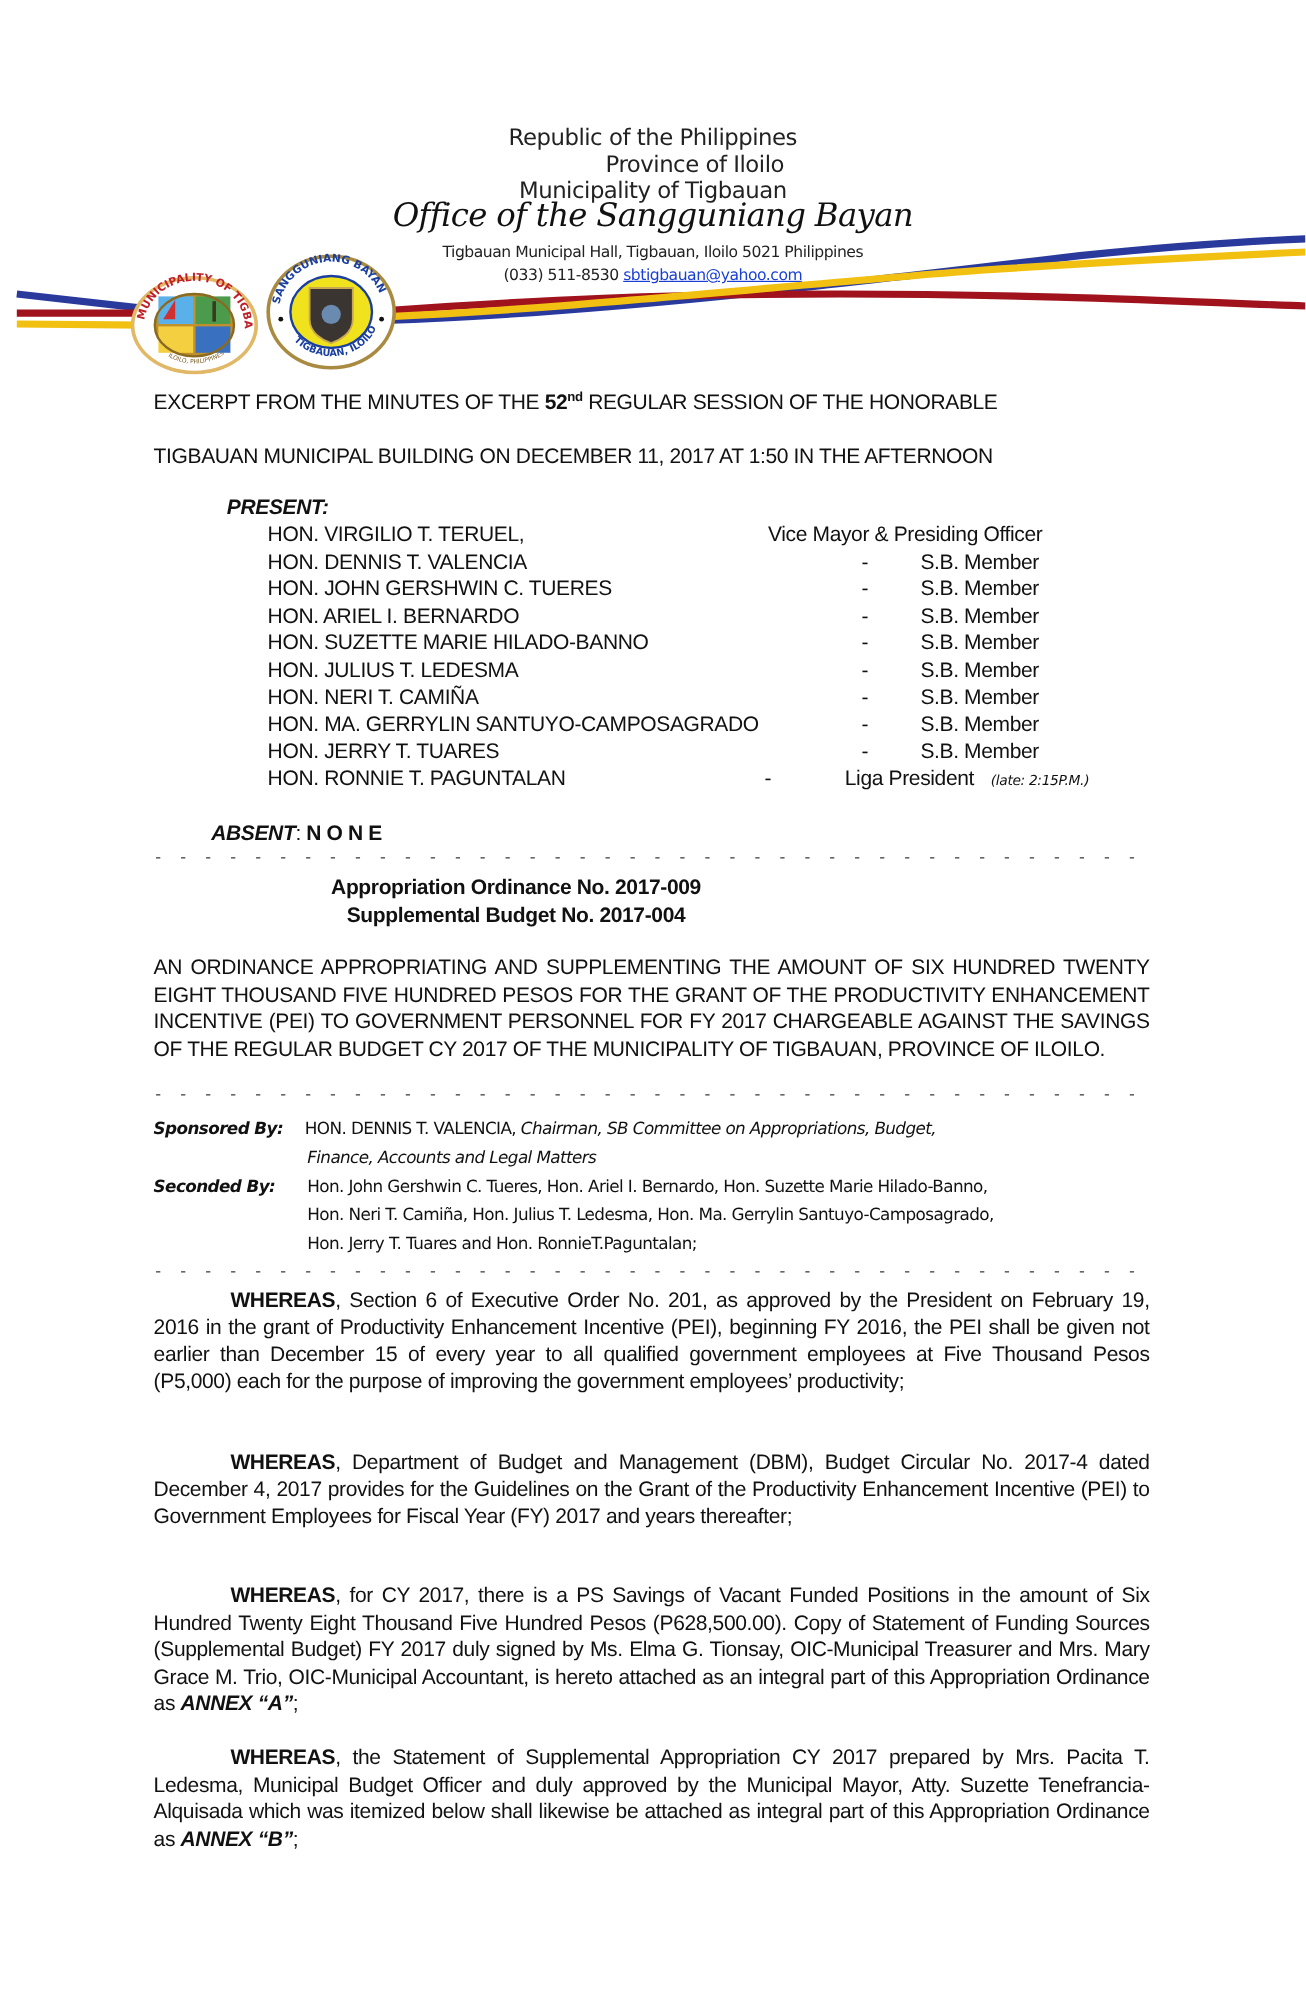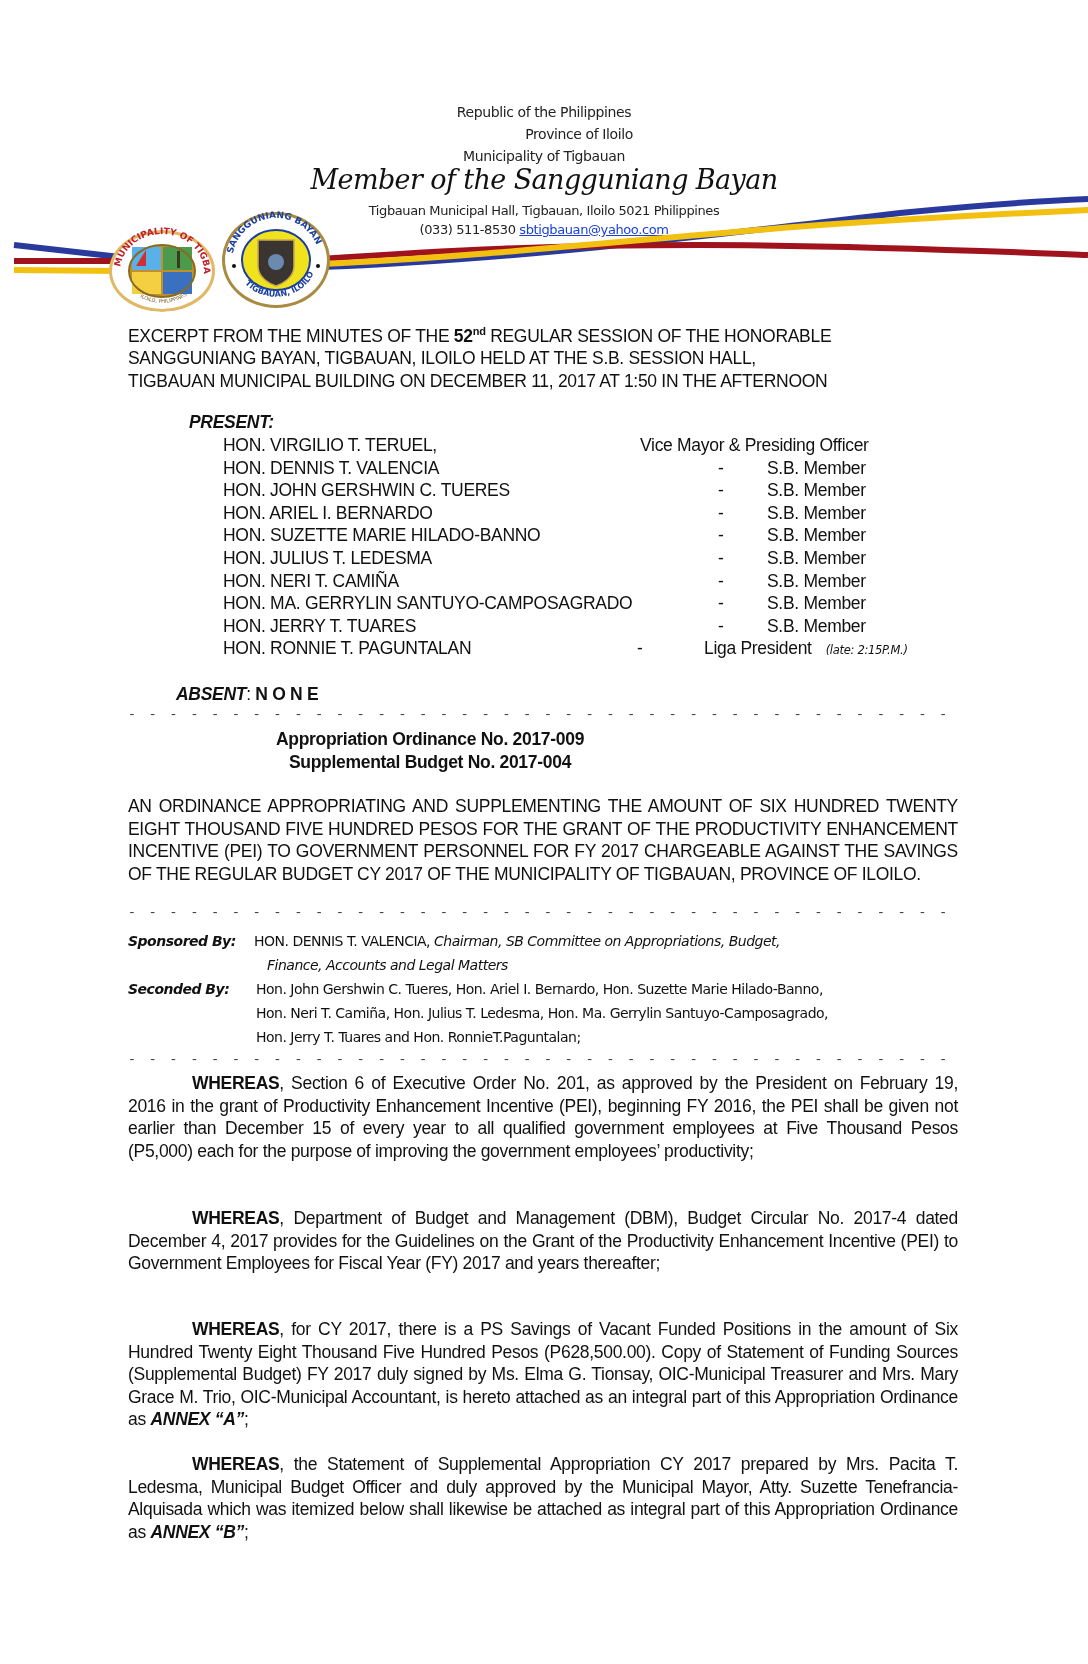--- a/index.html
+++ b/index.html
@@ -1,38 +1,38 @@
 <!DOCTYPE html>
 <html><head>
 <meta charset="utf-8">
 <style>
   html, body { margin: 0; padding: 0; background: #ffffff; }
   body { width: 1088px; height: 1664px; position: relative; overflow: hidden; color: #111; }
-  .hdr-line { position: absolute; left: 0; width: 1088px; text-align: center; font-family: "DejaVu Sans", sans-serif; font-size: 14px; letter-spacing: -0.4px; color: #222; }
+  .hdr-line { position: absolute; left: 0; width: 1088px; text-align: center; font-family: "DejaVu Sans", sans-serif; font-size: 19px; letter-spacing: -0.4px; color: #222; }
   .office-title { position: absolute; left: 0; width: 1088px; top: 164px; text-align: center; font-family: "DejaVu Serif", serif; font-style: italic; font-size: 27px; letter-spacing: -0.6px; color: #111; }
   .email { color: #1a3fd6; text-decoration: underline; }
   #ribbons { position: absolute; left: 0; top: 195px; width: 1088px; height: 110px; }
   .seal { position: absolute; border-radius: 50%; }
   .para { position: absolute; left: 128px; width: 830px; font-family: "Liberation Sans", sans-serif; font-size: 17.5px; line-height: 22.5px; text-align: justify; letter-spacing: -0.3px; color: #111; }
   .dashes { position: absolute; left: 128px; width: 832px; font-family: "Liberation Mono", monospace; font-size: 13px; color: #333; overflow: hidden; white-space: nowrap; letter-spacing: 2.6px; }
   .row { position: absolute; font-family: "Liberation Sans", sans-serif; font-size: 17.5px; letter-spacing: -0.3px; color: #111; white-space: nowrap; }
   .bold { font-weight: bold; }
   .ital { font-style: italic; }
   .center { position: absolute; left: 0; width: 860px; text-align: center; font-family: "Liberation Sans", sans-serif; font-weight: bold; font-size: 17.5px; letter-spacing: -0.3px; }
   .sp { position: absolute; font-family: "DejaVu Sans", sans-serif; font-size: 14px; letter-spacing: -0.5px; color: #111; white-space: nowrap; }
   .late { font-family: "DejaVu Sans", sans-serif; font-style: italic; font-size: 11.5px; letter-spacing: -0.3px; }
 </style>
 </head>
 <body>
 
 <div>
   <div class="hdr-line" style="top:104px;">Republic of the Philippines</div>
   <div class="hdr-line" style="top:126px;padding-left:35px;">Province of Iloilo</div>
   <div class="hdr-line" style="top:148px;">Municipality of Tigbauan</div>
-  <div class="office-title">Member of the Sangguniang Bayan</div>
+  <div class="office-title">Office of the Sangguniang Bayan</div>
   <div class="hdr-line" style="top:203px;font-size:13px;">Tigbauan Municipal Hall, Tigbauan, Iloilo 5021 Philippines</div>
   <div class="hdr-line" style="top:222px;font-size:13px;">
     <span>(033) 511-8530</span>
     <span class="email">sbtigbauan@yahoo.com</span>
   </div>
 
   <svg id="ribbons" viewBox="0 0 1088 110" preserveAspectRatio="none">
     <path d="M14,50 C60,55 100,60 120,62 M320,72 C500,66 700,42 900,18 C980,10 1040,6 1088,4" fill="none" stroke="#2a3a9c" stroke-width="6"></path>
     <path d="M14,66 L120,66 M320,64 C450,55 550,50 700,50 C850,50 980,56 1088,60" fill="none" stroke="#a0121c" stroke-width="6"></path>
     <path d="M14,75 L120,76 M320,69 C480,62 650,43 820,30 C940,22 1020,18 1088,15" fill="none" stroke="#f2c010" stroke-width="6"></path>
@@ -69,21 +69,21 @@
     <ellipse cx="56" cy="50" rx="34" ry="30" fill="#f0e21c" stroke="#1a3fa0" stroke-width="2"></ellipse>
     <path d="M38,30 L74,30 L74,56 C74,68 62,74 56,76 C50,74 38,68 38,56 Z" fill="#3a3530" stroke="#c8a850" stroke-width="1.5"></path>
     <circle cx="56" cy="52" r="8" fill="#6a8ab0"></circle>
     <circle cx="14" cy="56" r="2" fill="#111"></circle>
     <circle cx="98" cy="56" r="2" fill="#111"></circle>
   </svg>
 </div>
 
 <div class="para" style="top:320px;">
   <span>EXCERPT FROM THE MINUTES OF THE </span><b>52</b><sup style="font-size:11px;font-weight:bold;">nd</sup><span> REGULAR SESSION OF THE HONORABLE</span><br>
-  <span>SANGGUNIANG   BAYAN, TIGBAUAN, ILOILO HELD AT THE S.B. SESSION HALL,</span><br>
+  <br>
   <span style="display:block;text-align:left;">TIGBAUAN MUNICIPAL BUILDING ON DECEMBER 11, 2017 AT 1:50 IN THE AFTERNOON</span>
 </div>
 
 <div>
   <div class="row bold ital" style="left:189px;top:412px;">PRESENT:</div>
   <div id="members">
       <div class="row" style="left: 223px; top: 435px;">HON. VIRGILIO T. TERUEL,</div>
       <div class="row" style="left: 640px; top: 435px;">Vice Mayor &amp; Presiding Officer</div>
       <div class="row" style="left: 223px; top: 457.6px;">HON. DENNIS T. VALENCIA</div>
       <div class="row" style="left: 718px; top: 457.6px;">-</div>
@@ -124,21 +124,21 @@
 <div class="center" style="top:752px;">Supplemental Budget No. 2017-004</div>
 <div class="para" style="top:795px;text-align-last:left;">AN ORDINANCE APPROPRIATING AND SUPPLEMENTING THE AMOUNT OF SIX HUNDRED TWENTY EIGHT THOUSAND FIVE HUNDRED PESOS FOR THE GRANT OF THE PRODUCTIVITY ENHANCEMENT INCENTIVE (PEI) TO GOVERNMENT PERSONNEL FOR FY 2017 CHARGEABLE AGAINST THE SAVINGS OF THE REGULAR BUDGET CY 2017 OF THE MUNICIPALITY OF TIGBAUAN, PROVINCE OF ILOILO.</div>
 
 <div class="dashes" style="top:905px;">- - - - - - - - - - - - - - - - - - - - - - - - - - - - - - - - - - - - - - - - - - - - - - - - - - - - - - - - - - - - - - - - - - - - - - - - - - - - -</div>
 
 <div>
   <div class="sp bold ital" style="left:128px;top:933px;">Sponsored By:</div>
   <div class="sp" style="left:254px;top:933px;">
     <span>HON. DENNIS T. VALENCIA, </span><i>Chairman, SB Committee on Appropriations, Budget,</i>
   </div>
-  <div class="sp ital" style="left:267px;top:957px;">Finance,  Accounts and Legal Matters</div>
+  <div class="sp ital" style="left:256px;top:957px;">Finance,  Accounts and Legal Matters</div>
   <div class="sp bold ital" style="left:128px;top:981px;">Seconded By:</div>
   <div class="sp" style="left:256px;top:981px;">Hon. John Gershwin C. Tueres, Hon. Ariel I. Bernardo, Hon. Suzette Marie Hilado-Banno,</div>
   <div class="sp" style="left:256px;top:1005px;">Hon. Neri T. Camiña, Hon. Julius T. Ledesma, Hon. Ma. Gerrylin Santuyo-Camposagrado,</div>
   <div class="sp" style="left:256px;top:1029px;">Hon. Jerry T. Tuares and Hon. RonnieT.Paguntalan;</div>
 </div>
 
 <div class="dashes" style="top:1052px;">- - - - - - - - - - - - - - - - - - - - - - - - - - - - - - - - - - - - - - - - - - - - - - - - - - - - - - - - - - - - - - - - - - - - - - - - - - - - -</div>
 
 <div id="whereas">
     <div class="para" style="top: 1072px; text-indent: 64px; text-align-last: left;"><b>WHEREAS</b><span>, Section 6 of Executive Order No. 201, as approved by the President on February 19, 2016 in the grant of Productivity Enhancement Incentive (PEI), beginning FY 2016, the PEI shall be given not earlier than December 15 of every year to all qualified government employees at Five Thousand Pesos (P5,000) each for the purpose of improving the government employees’ productivity;</span></div>

